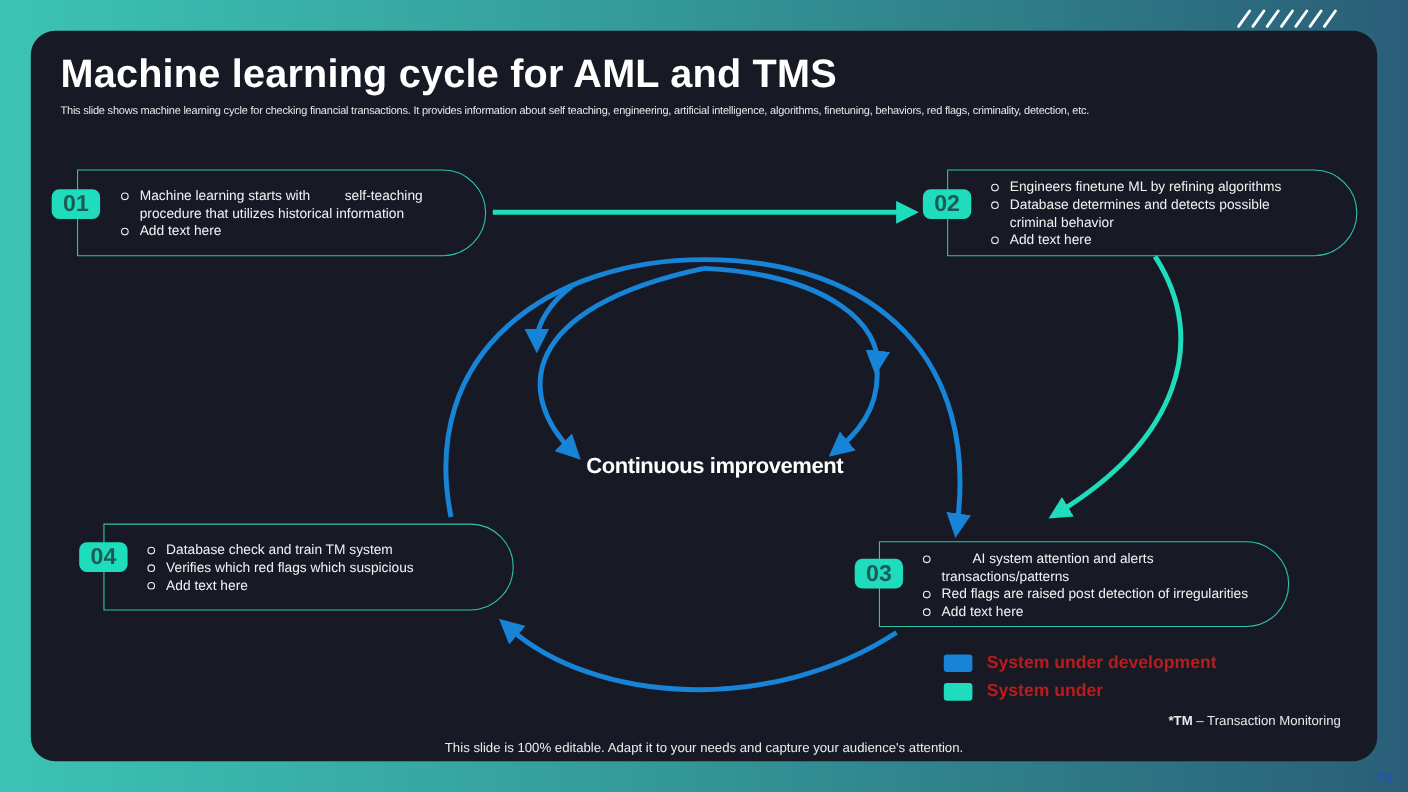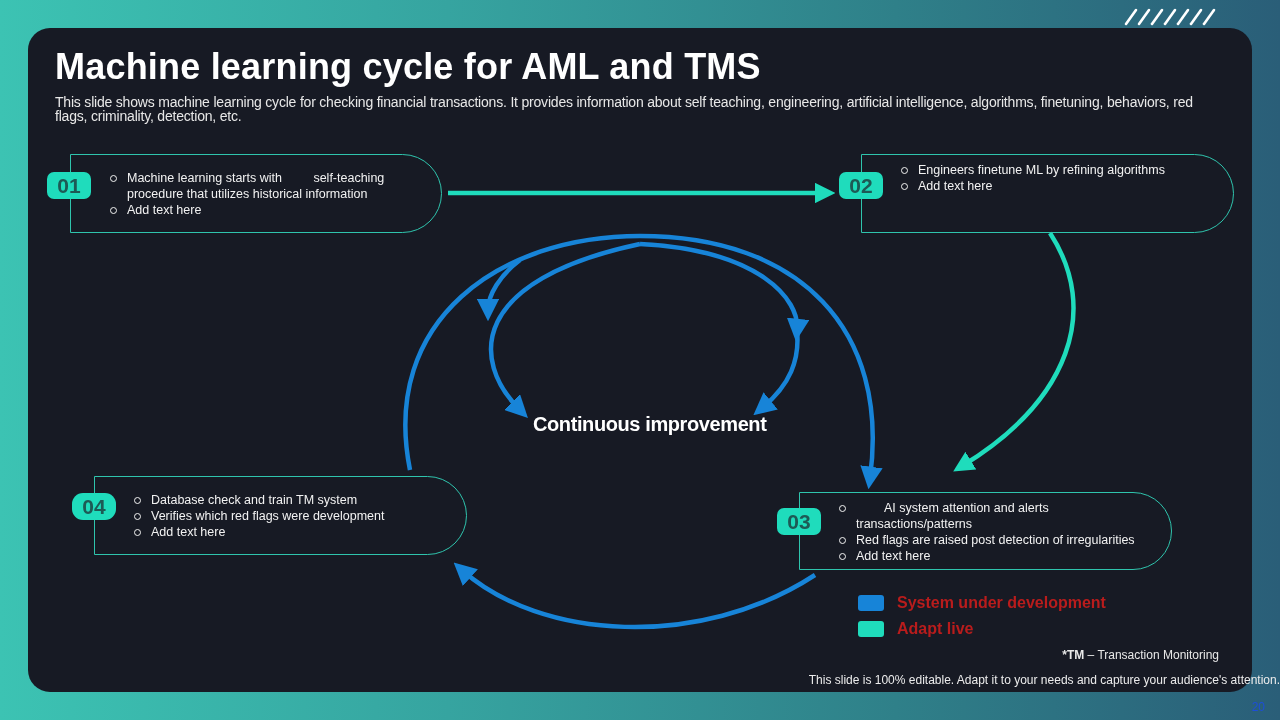--- a/index.html
+++ b/index.html
@@ -12,21 +12,21 @@
   .panel {
     position: absolute; left: 28px; top: 28px; width: 1224px; height: 664px;
     background: #171a24; border-radius: 22px;
   }
   .title {
     position: absolute; left: 55px; top: 46px; margin: 0;
     color: #ffffff; font-weight: bold; font-size: 36px; letter-spacing: 0.2px; text-align: center;
   }
   .subtitle {
     position: absolute; left: 55px; top: 95px; width: 1170px;
-    color: #e8e8e8; font-size: 14px; line-height: 14px; letter-spacing: -0.2px;
+    color: #e8e8e8; font-size: 10px; line-height: 14px; letter-spacing: -0.2px;
   }
   .card {
     position: absolute; border: 1.5px solid #2fc4ad; border-left: 1.5px solid #2fc4ad;
     border-radius: 0 40px 40px 0; box-sizing: border-box;
   }
   .card ul { margin: 0; padding: 0; list-style: none; }
   .card li {
     position: relative; padding-left: 22px; color: #f2f2f2; font-size: 12.5px; line-height: 16px;
   }
   .card li .bullet {
@@ -45,21 +45,21 @@
   }
   .legend { position: absolute; left: 858px; top: 590px; }
   .legend-item { display: flex; align-items: center; height: 26px; }
   .legend-swatch { width: 26px; height: 16px; border-radius: 3px; margin-right: 13px; }
   .legend-label { color: #b91c1c; font-weight: bold; font-size: 16px; }
   .footnote {
     position: absolute; right: 61px; top: 648px; color: #e8e8e8; font-size: 12px;
   }
   .footnote b { font-weight: bold; }
   .footer {
-    position: absolute; left: 0; width: 1280px; top: 673px; text-align: right;
+    position: absolute; left: 0; width: 1280px; top: 673px; text-align: center;
     color: #ececec; font-size: 12px;
   }
   .page-num { position: absolute; right: 15px; top: 700px; color: #1d4ed8; font-size: 12px; }
   svg.arrows { position: absolute; left: 0; top: 0; }
 </style>
 </head>
 <body>
 
 <svg class="slash-deco" viewBox="0 0 100 20" width="100" height="20">
   <g stroke="#ffffff" stroke-width="2.6" stroke-linecap="round">
@@ -107,52 +107,53 @@
   <ul style="position:absolute; left:34px; top:15px; width:300px;">
     <li><span class="bullet"></span><span>Machine learning starts with </span><b>self-teaching</b><span> procedure that utilizes historical information</span></li>
     <li><span class="bullet"></span><span>Add text here</span></li>
   </ul>
 </div>
 <div class="badge" style="left:47px; top:172px;">01</div>
 
 <div class="card" style="left:861px; top:154px; width:373px; height:79px;">
   <ul style="position:absolute; left:34px; top:7px; width:300px;">
     <li><span class="bullet"></span><span>Engineers finetune ML by refining algorithms</span></li>
+    <li><span class="bullet"></span><span>Database determines and detects possible criminal behavior</span></li>
     <li><span class="bullet"></span><span>Add text here</span></li>
   </ul>
 </div>
 <div class="badge" style="left:839px; top:172px;">02</div>
 
 <div class="card" style="left:799px; top:492px; width:373px; height:78px;">
   <ul style="position:absolute; left:34px; top:7px; width:320px;">
     <li><span class="bullet"></span><b>AI system</b><span> attention and alerts transactions/patterns</span></li>
     <li><span class="bullet"></span><span>Red flags are raised post detection of irregularities</span></li>
     <li><span class="bullet"></span><span>Add text here</span></li>
   </ul>
 </div>
 <div class="badge" style="left:777px; top:508px;">03</div>
 
 <div class="card" style="left:94px; top:476px; width:373px; height:79px;">
   <ul style="position:absolute; left:34px; top:15px; width:310px;">
     <li><span class="bullet"></span><span>Database check and train TM system</span></li>
-    <li><span class="bullet"></span><span>Verifies which red flags were development</span></li>
+    <li><span class="bullet"></span><span>Verifies which red flags which suspicious</span></li>
     <li><span class="bullet"></span><span>Add text here</span></li>
   </ul>
 </div>
-<div class="badge" style="left:72px; top:493px;border-radius:11px;">04</div>
+<div class="badge" style="left:72px; top:493px;">04</div>
 
 <div class="center-label">Continuous improvement</div>
 
 <div class="legend">
   <div class="legend-item">
     <span class="legend-swatch" style="background:#1784d8;"></span>
     <span class="legend-label">System under development</span>
   </div>
   <div class="legend-item">
     <span class="legend-swatch" style="background:#1fdcbc;"></span>
-    <span class="legend-label">Adapt live</span>
+    <span class="legend-label">System under</span>
   </div>
 </div>
 
 <div class="footnote"><b>*TM</b><span> – Transaction Monitoring</span></div>
 
 <div class="footer">This slide is 100% editable. Adapt it to your needs and capture your audience's attention.</div>
 <div class="page-num">20</div>
 
 </body></html>

